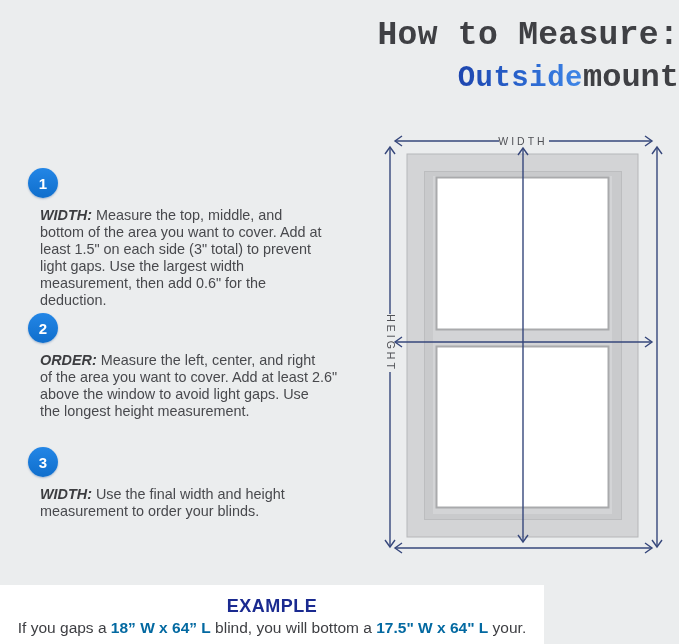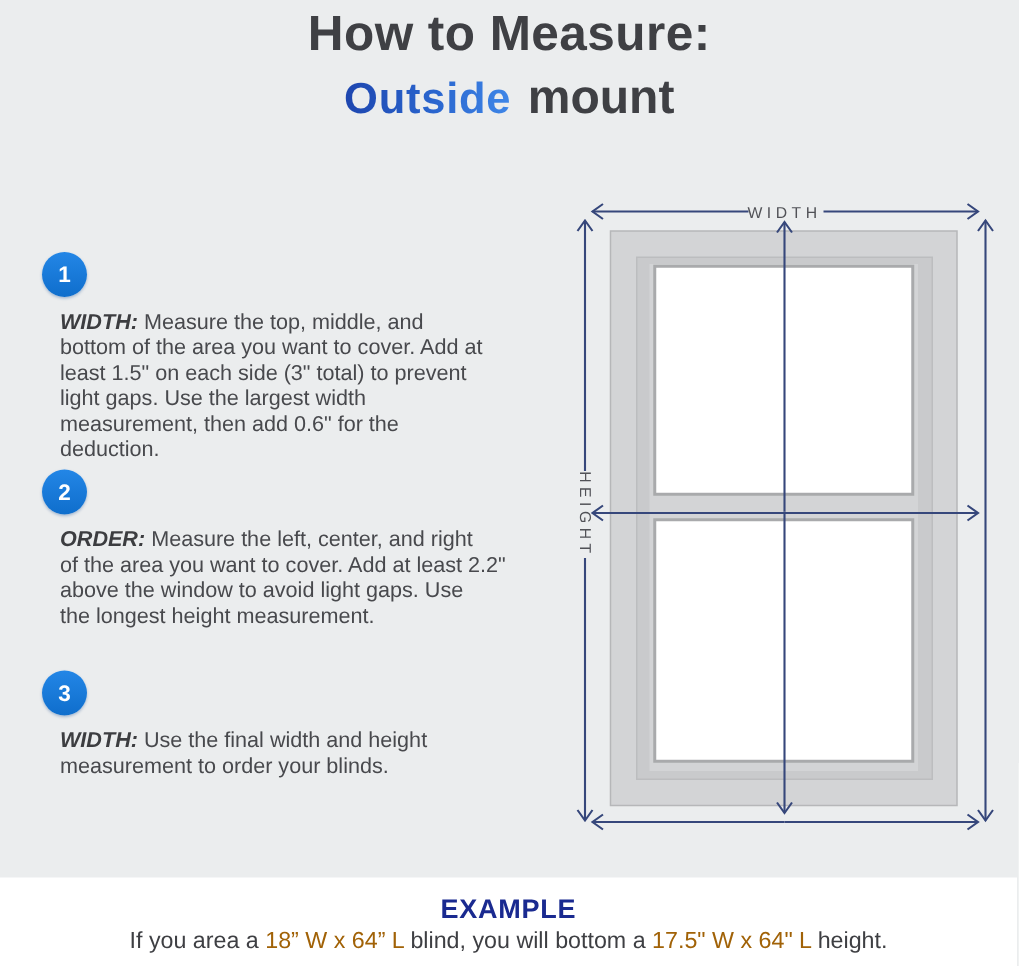--- a/index.html
+++ b/index.html
@@ -1,52 +1,52 @@
 <!DOCTYPE html>
 <html><head>
 <meta charset="utf-8">
 <style>
   html,body{margin:0;padding:0;}
   .canvas{
     position:relative;width:679px;height:644px;overflow:hidden;
     background:#ebedee;font-family:"Liberation Sans",sans-serif;
   }
   
-  .header{position:absolute;top:4px;left:0;right:0;text-align:center;color:#3f4044;}
+  .header{position:absolute;top:18px;left:0;right:0;text-align:right;color:#3f4044;font-family:Liberation Mono, monospace;}
   .title-line1{font-size:33px;font-weight:700;letter-spacing:.3px;line-height:36px;}
   .title-line2{margin-top:1px;line-height:46px;}
   .title-highlight{
     font-size:29px;font-weight:800;letter-spacing:.5px;
     background:linear-gradient(92deg,#1d45ae 0%,#2a66cf 55%,#3f87e8 100%);
     -webkit-background-clip:text;background-clip:text;color:transparent;
   }
-  .title-rest{font-size:32px;font-weight:700;color:#3f4044;margin-left:11px;}
+  .title-rest{font-size:32px;font-weight:700;color:#3f4044;margin-left:0;}
   
   .step{position:absolute;left:27px;width:372px;}
   #step1{top:168px;} #step2{top:313px;} #step3{top:447px;}
   .badge{
     width:30px;height:30px;border-radius:50%;margin-left:1px;
     background:linear-gradient(180deg,#2386e6,#0f6ecc);
     color:#fff;font-size:15px;font-weight:700;
     display:flex;align-items:center;justify-content:center;
     box-shadow:0 1px 2px rgba(30,80,150,.35);
   }
   .step p{
     margin:9px 0 0 13px;font-size:14.4px;line-height:17px;color:#48494d;
     white-space:pre-line;
   }
   .step b{color:#3c3d40;font-weight:700;font-style:italic;}
   
   .diagram{position:absolute;left:375px;top:128px;}
   .dim-label{font-family:"Liberation Sans",sans-serif;font-size:10.5px;font-weight:500;fill:#515257;}
   
-  .footer{position:absolute;left:0;top:585px;width:678px;height:59px;background:#ffffff;text-align:center;}
+  .footer{position:absolute;left:0;top:585px;width:544px;height:59px;background:#ffffff;text-align:center;}
   .example-heading{margin:12px 0 0 0;font-size:18px;font-weight:700;color:#1a2a90;letter-spacing:.5px;line-height:18px;}
   .example-text{margin:3px 0 0 0;font-size:15.5px;color:#3e3f43;line-height:19px;}
-  .example-text b{color:#a16207;font-weight:400;}
+  .example-text b{color:#0369a1;font-weight:700;}
 </style>
 </head>
 <body>
 
 <div class="canvas">
 
   <div class="header">
     <div class="title-line1">How to Measure:</div>
     <div class="title-line2"><span class="title-highlight">Outside</span><span class="title-rest">mount</span></div>
   </div>
@@ -57,21 +57,21 @@
 bottom of the area you want to cover. Add at
 least 1.5" on each side (3" total) to prevent
 light gaps. Use the largest width
 measurement, then add 0.6" for the
 deduction.</span></p>
   </div>
 
   <div class="step" id="step2">
     <div class="badge">2</div>
     <p><b>ORDER:</b><span> Measure the left, center, and right
-of the area you want to cover. Add at least 2.2"
+of the area you want to cover. Add at least 2.6"
 above the window to avoid light gaps. Use
 the longest height measurement.</span></p>
   </div>
 
   <div class="step" id="step3">
     <div class="badge">3</div>
     <p><b>WIDTH:</b><span> Use the final width and height
 measurement to order your blinds.</span></p>
   </div>
 
@@ -110,16 +110,16 @@
       <line x1="657" y1="342" x2="657" y2="147" marker-end="url(#ah)"></line>
       <line x1="657" y1="342" x2="657" y2="547" marker-end="url(#ah)"></line>
     </g>
 
     <text class="dim-label" x="523" y="145" text-anchor="middle" letter-spacing="3">WIDTH</text>
     <text class="dim-label" x="390" y="343" dy="3.5" text-anchor="middle" letter-spacing="3" transform="rotate(90,390,343)">HEIGHT</text>
   </svg>
 
   <div class="footer">
     <p class="example-heading">EXAMPLE</p>
-    <p class="example-text"><span>If you area a </span><b>18” W x 64” L</b><span> blind, you will bottom a </span><b>17.5" W x 64" L</b><span> height.</span></p>
+    <p class="example-text"><span>If you gaps a </span><b>18” W x 64” L</b><span> blind, you will bottom a </span><b>17.5" W x 64" L</b><span> your.</span></p>
   </div>
 
 </div>
 
 </body></html>

